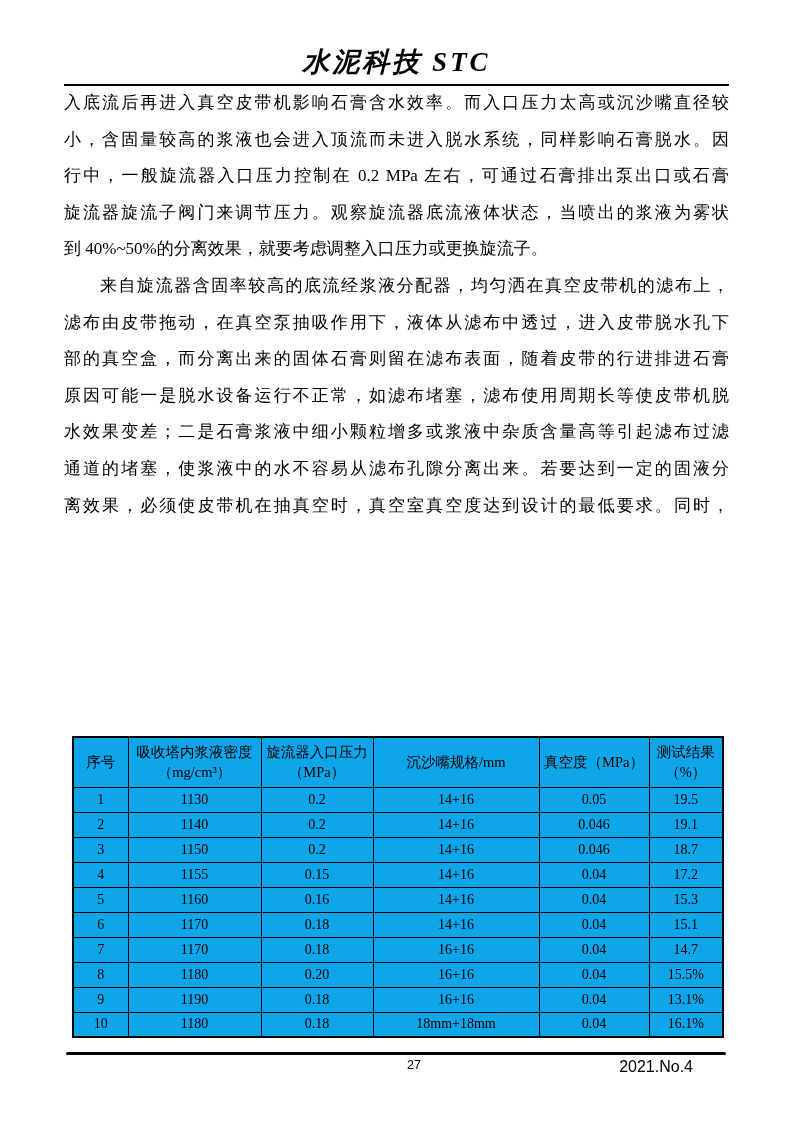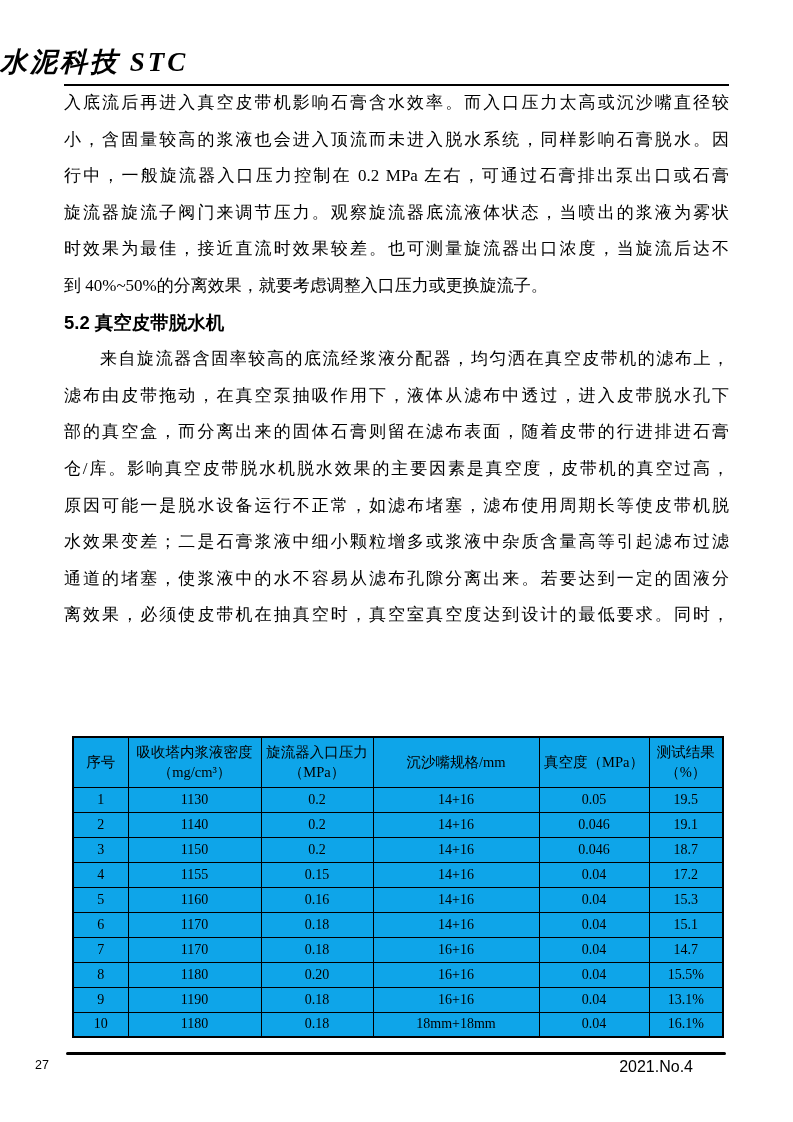--- a/index.html
+++ b/index.html
@@ -3,21 +3,21 @@
 <meta charset="utf-8">
 <style>
   * { margin:0; padding:0; box-sizing:border-box; }
   html,body { background:#ffffff; }
   .page {
     position:relative; width:793px; height:1122px; background:#ffffff;
     outline:1px solid #b7b7b7; margin:0 auto; overflow:hidden;
     font-family:"Liberation Serif","DejaVu Serif",serif; color:#000;
   }
   .masthead {
-    position:absolute; top:44px; left:0; width:100%; 
+    position:absolute; top:44px; left:0; width:100%; text-align:center;
     font-size:27px; font-weight:bold; font-style:italic; letter-spacing:3px;
     font-family:"Liberation Serif","DejaVu Serif",serif;
   }
   .header-rule { position:absolute; top:84px; left:64px; width:665px; border-top:2px solid #000; }
   .body-text { position:absolute; top:85px; left:64px; width:665px; }
   .line {
     height:36.6px; line-height:36.6px; font-size:17px;
     text-align:justify; text-align-last:justify; white-space:nowrap; overflow:hidden;
   }
   .line.last { text-align-last:left; }
@@ -39,50 +39,47 @@
   table.data th, table.data td {
     border:1px solid #000; text-align:center; vertical-align:middle;
     font-family:"Liberation Serif","DejaVu Serif",serif;
   }
   table.data th { height:50px; font-size:14.5px; font-weight:normal; line-height:20px; padding:2px 1px; }
   table.data td { height:25px; font-size:14px; padding:0 2px; }
   th span { display:block; }
   th span:empty { display:none; }
   .footer-rule { position:absolute; top:1052px; left:66px; width:660px; border-top:3px solid #000; border-radius:2px; }
   .page-number {
-    position:absolute; top:1058px; left:0; width:100%; text-align:left;
+    position:absolute; top:1058px; left:0; width:100%; text-align:center;
     font-size:12.5px; font-family:"Liberation Sans","DejaVu Sans",sans-serif;padding-left:35px;
   }
   .issue-label {
     position:absolute; top:1058px; right:100px; font-size:16px;
     font-family:"Liberation Sans","DejaVu Sans",sans-serif;
   }
 </style>
 </head>
 <body>
 
 <div class="page">
 
   <div class="masthead">水泥科技 STC</div>
   <div class="header-rule"></div>
 
   <div class="body-text">
     <div class="line">入底流后再进入真空皮带机影响石膏含水效率。而入口压力太高或沉沙嘴直径较</div>
     <div class="line">小，含固量较高的浆液也会进入顶流而未进入脱水系统，同样影响石膏脱水。因</div>
     <div class="line">行中，一般旋流器入口压力控制在 0.2 MPa 左右，可通过石膏排出泵出口或石膏</div>
     <div class="line">旋流器旋流子阀门来调节压力。观察旋流器底流液体状态，当喷出的浆液为雾状</div>
-    <div class="line">时效果为最佳，接近直流时效果较差。也可测量旋流器出口浓度，当旋流后达不</div>
     <div class="line last">到 40%~50%的分离效果，就要考虑调整入口压力或更换旋流子。</div>
 
-    <div class="heading">5.2 真空皮带脱水机</div>
 
     <div class="line indent">来自旋流器含固率较高的底流经浆液分配器，均匀洒在真空皮带机的滤布上，</div>
     <div class="line">滤布由皮带拖动，在真空泵抽吸作用下，液体从滤布中透过，进入皮带脱水孔下</div>
     <div class="line">部的真空盒，而分离出来的固体石膏则留在滤布表面，随着皮带的行进排进石膏</div>
-    <div class="line">仓/库。影响真空皮带脱水机脱水效果的主要因素是真空度，皮带机的真空过高，</div>
     <div class="line">原因可能一是脱水设备运行不正常，如滤布堵塞，滤布使用周期长等使皮带机脱</div>
     <div class="line">水效果变差；二是石膏浆液中细小颗粒增多或浆液中杂质含量高等引起滤布过滤</div>
     <div class="line">通道的堵塞，使浆液中的水不容易从滤布孔隙分离出来。若要达到一定的固液分</div>
     <div class="line">离效果，必须使皮带机在抽真空时，真空室真空度达到设计的最低要求。同时，</div>
   </div>
 
 
   <table class="data">
     <colgroup>
       <col style="width:55px">

